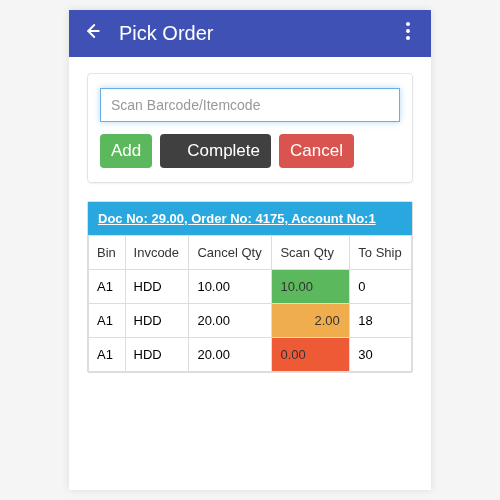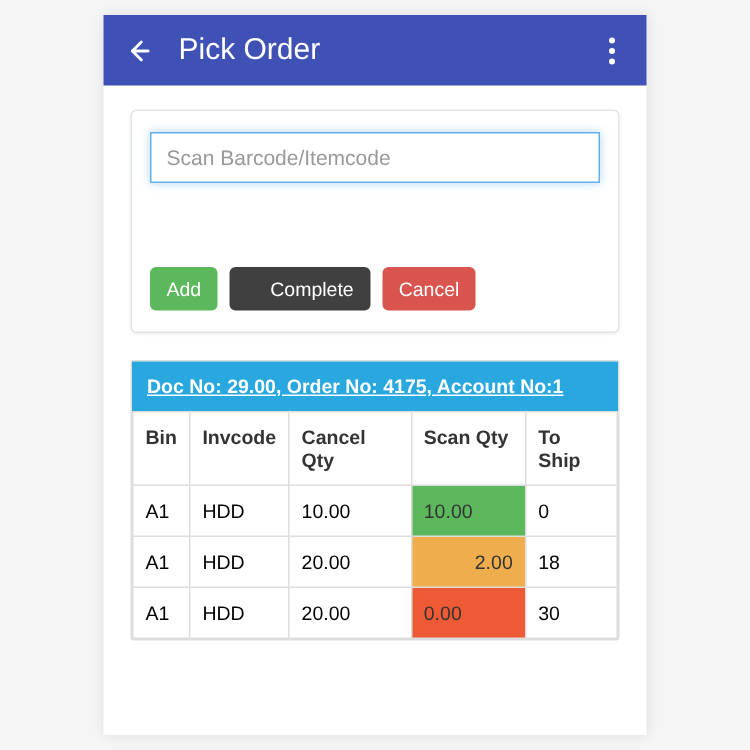--- a/index.html
+++ b/index.html
@@ -18,21 +18,21 @@
       background: #fff;
       box-shadow: 0 0 8px rgba(0,0,0,0.1);
       height: 480px;
       display: flex;
       flex-direction: column;
     }
     .appbar {
       background: #3f51b5;
       color: #fff;
       display: flex;
-      align-items: center;
+      align-items: flex-start;
       padding: 12px 14px;
       gap: 18px;
     }
     .appbar .back { width: 18px; display:flex; align-items:center; }
     .appbar .title { font-size: 20px; font-weight: 500; flex: 1; }
     .appbar .menu { width: 18px; display:flex; flex-direction:column; align-items:center; gap:3px; }
     .dot { width:4px; height:4px; border-radius:50%; background:#fff; }
     .content { padding: 16px 18px; }
     .card {
       border: 1px solid #e3e3e3;
@@ -51,23 +51,22 @@
       margin-bottom: 12px;
       outline: none;
     }
     .scan-input::placeholder { color: #999; }
     .btns { display:flex; gap:8px; }
     .btn {
       padding: 7px 11px;
       border: none;
       border-radius: 4px;
       color: #fff;
-      font-size: 13px;
+      font-size: 17px;
       cursor: pointer;
-      margin-top: 44px;
     }
     .btn-add { background:#5cb85c; }
     .btn-complete { background:#404040;padding-left:27px; }
     .btn-cancel { background:#d9534f; }
     .doc-card {
       border: 1px solid #ddd;
       border-radius: 2px;
     }
     .doc-header {
       background: #29a7df;
@@ -80,21 +79,21 @@
     table {
       width: 100%;
       border-collapse: collapse;
       font-size: 13px;
     }
     th, td {
       border: 1px solid #ddd;
       padding: 9px 8px;
       text-align: left;
     }
-    th { font-weight: 700; color:#333; vertical-align: top; }
+    th { font-weight: 400; color:#333; vertical-align: top; }
     .pick-green { background:#5cb85c; color:#333; }
     .pick-orange { background:#f0ad4e; color:#333;padding-left:42px; }
     .pick-red { background:#ee5a36; color:#333; }
   </style>
 </head>
 <body>
 
 <div class="phone">
   <div class="appbar">
     <div class="back">

